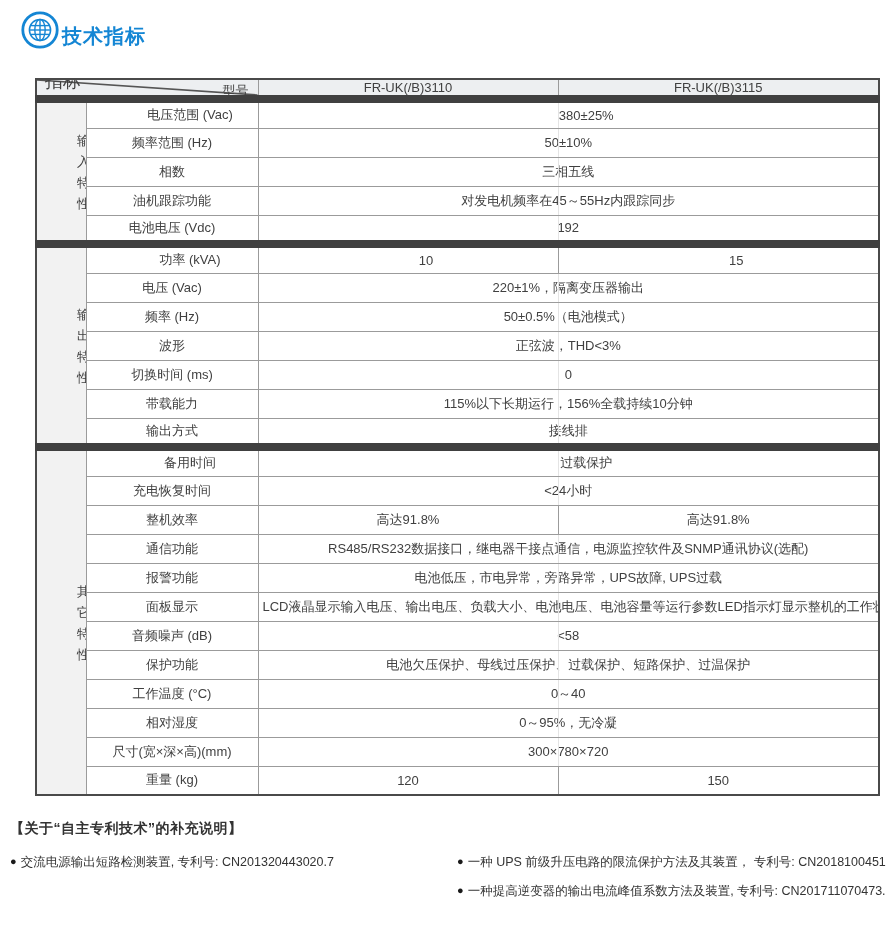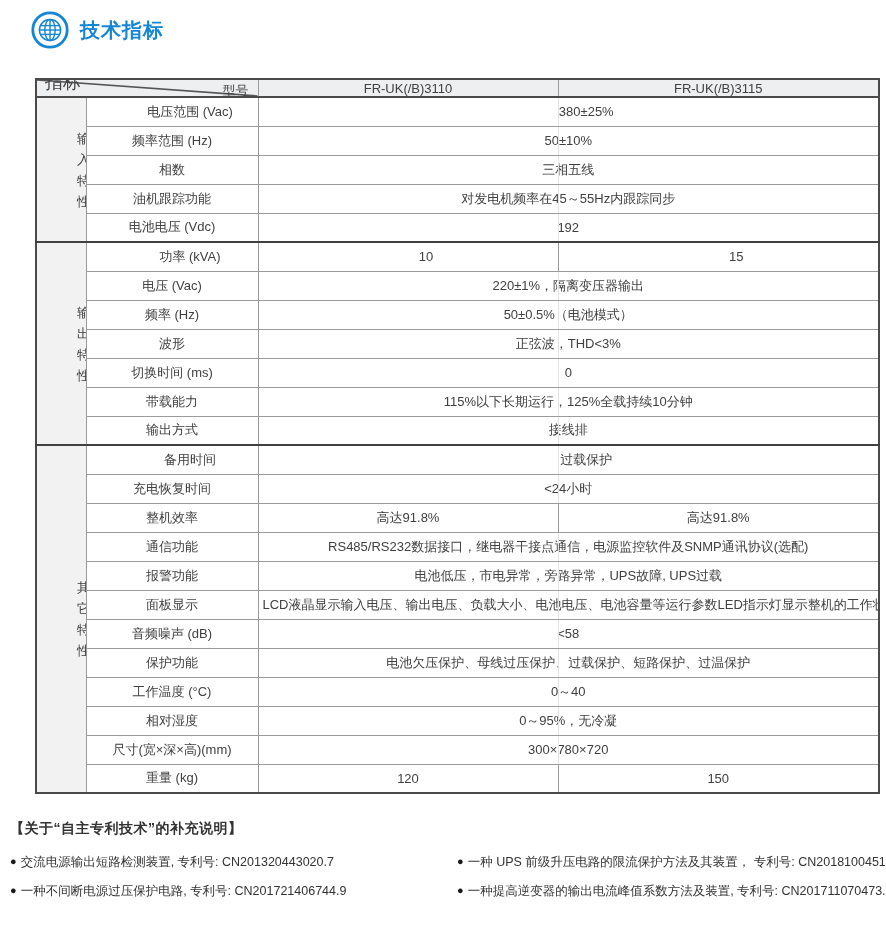--- a/index.html
+++ b/index.html
@@ -4,22 +4,22 @@
 <style>
   * { margin:0; padding:0; box-sizing:border-box; }
   html,body { background:#ffffff; }
   body {
     width:886px; height:929px; position:relative; overflow:hidden;
     font-family:"Liberation Sans","DejaVu Sans",sans-serif;
     color:#404040;
   }
   
   .title-bar {
-    position:absolute; left:30px; top:10px;
-    display:flex; align-items:center; gap:10px;
+    position:absolute; left:20px; top:10px;
+    display:flex; align-items:flex-end; gap:2px;
   }
   .globe-wrap { width:40px; height:40px; display:block; }
   .page-title {
     font-size:20px; font-weight:bold; letter-spacing:1px;
   }
   
   table.spec {
     position:absolute; left:35px; top:78px; width:843px;
     border-collapse:collapse; table-layout:fixed;
     font-size:13px; color:#404040;
@@ -29,21 +29,21 @@
     border:1px solid #9b9b9b;
     text-align:center; vertical-align:middle;
     font-weight:400; padding:0 4px;
     overflow:hidden; white-space:nowrap;
   }
   table.spec thead th {
     height:18px; background:#edeff1;
     border-bottom:2px solid #4a4a4a;
   }
   table.spec tbody tr { height:29px; }
-  tr.group-start > td { border-top:2px solid #404040;padding-left:40px; }
+  tr.group-start > td { border-top:8px solid #404040;padding-left:40px; }
   td.group-cell {
     background:#f2f2f2; width:50px;
     border-right:1px solid #8a8a8a;
   }
   td.group-cell .vtext span { display:block; line-height:21px; font-size:13px; color:#3c3c3c; }
   td.label-cell { background:#ffffff; border-right:1px solid #7d7d7d; }
   td.value-cell { background:#ffffff; }
   td.spanned { position:relative; }
   td.spanned::after {
     content:""; position:absolute; left:299px; top:0; bottom:0;
@@ -160,21 +160,21 @@
       <tr>
         <td class="label-cell">波形</td>
         <td colspan="2" class="value-cell spanned">正弦波，THD&lt;3%</td>
       </tr>
       <tr>
         <td class="label-cell">切换时间 (ms)</td>
         <td colspan="2" class="value-cell spanned">0</td>
       </tr>
       <tr>
         <td class="label-cell">带载能力</td>
-        <td colspan="2" class="value-cell spanned">115%以下长期运行，125%全载持续10分钟</td>
+        <td colspan="2" class="value-cell spanned">115%以下长期运行，156%全载持续10分钟</td>
       </tr>
       <tr>
         <td class="label-cell">输出方式</td>
         <td colspan="2" class="value-cell spanned">接线排</td>
       </tr>
       <tr class="group-start">
         <td rowspan="12" class="group-cell">
           <div class="vtext">
             <span>其</span>
             <span>它</span>
@@ -232,20 +232,19 @@
         <td class="value-cell">150</td>
       </tr>
     </tbody>
 </table>
 
 <section class="notes">
   <h2>【关于“自主专利技术”的补充说明】</h2>
   <div class="note-cols">
     <ul id="notes-col-0" class="note-col-left">
         <li><span class="bullet">●</span>交流电源输出短路检测装置, 专利号: CN201320443020.7</li>
-        <li><span class="bullet">●</span>一种不间断电源过压保护电路, 专利号: CN201721406744.9</li>
       </ul>
     <ul id="notes-col-1" class="note-col-right">
         <li><span class="bullet">●</span>一种 UPS 前级升压电路的限流保护方法及其装置， 专利号: CN201810045134.3</li>
         <li><span class="bullet">●</span>一种提高逆变器的输出电流峰值系数方法及装置, 专利号: CN201711070473.9</li>
       </ul>
   </div>
 </section>
 
 </body></html>

